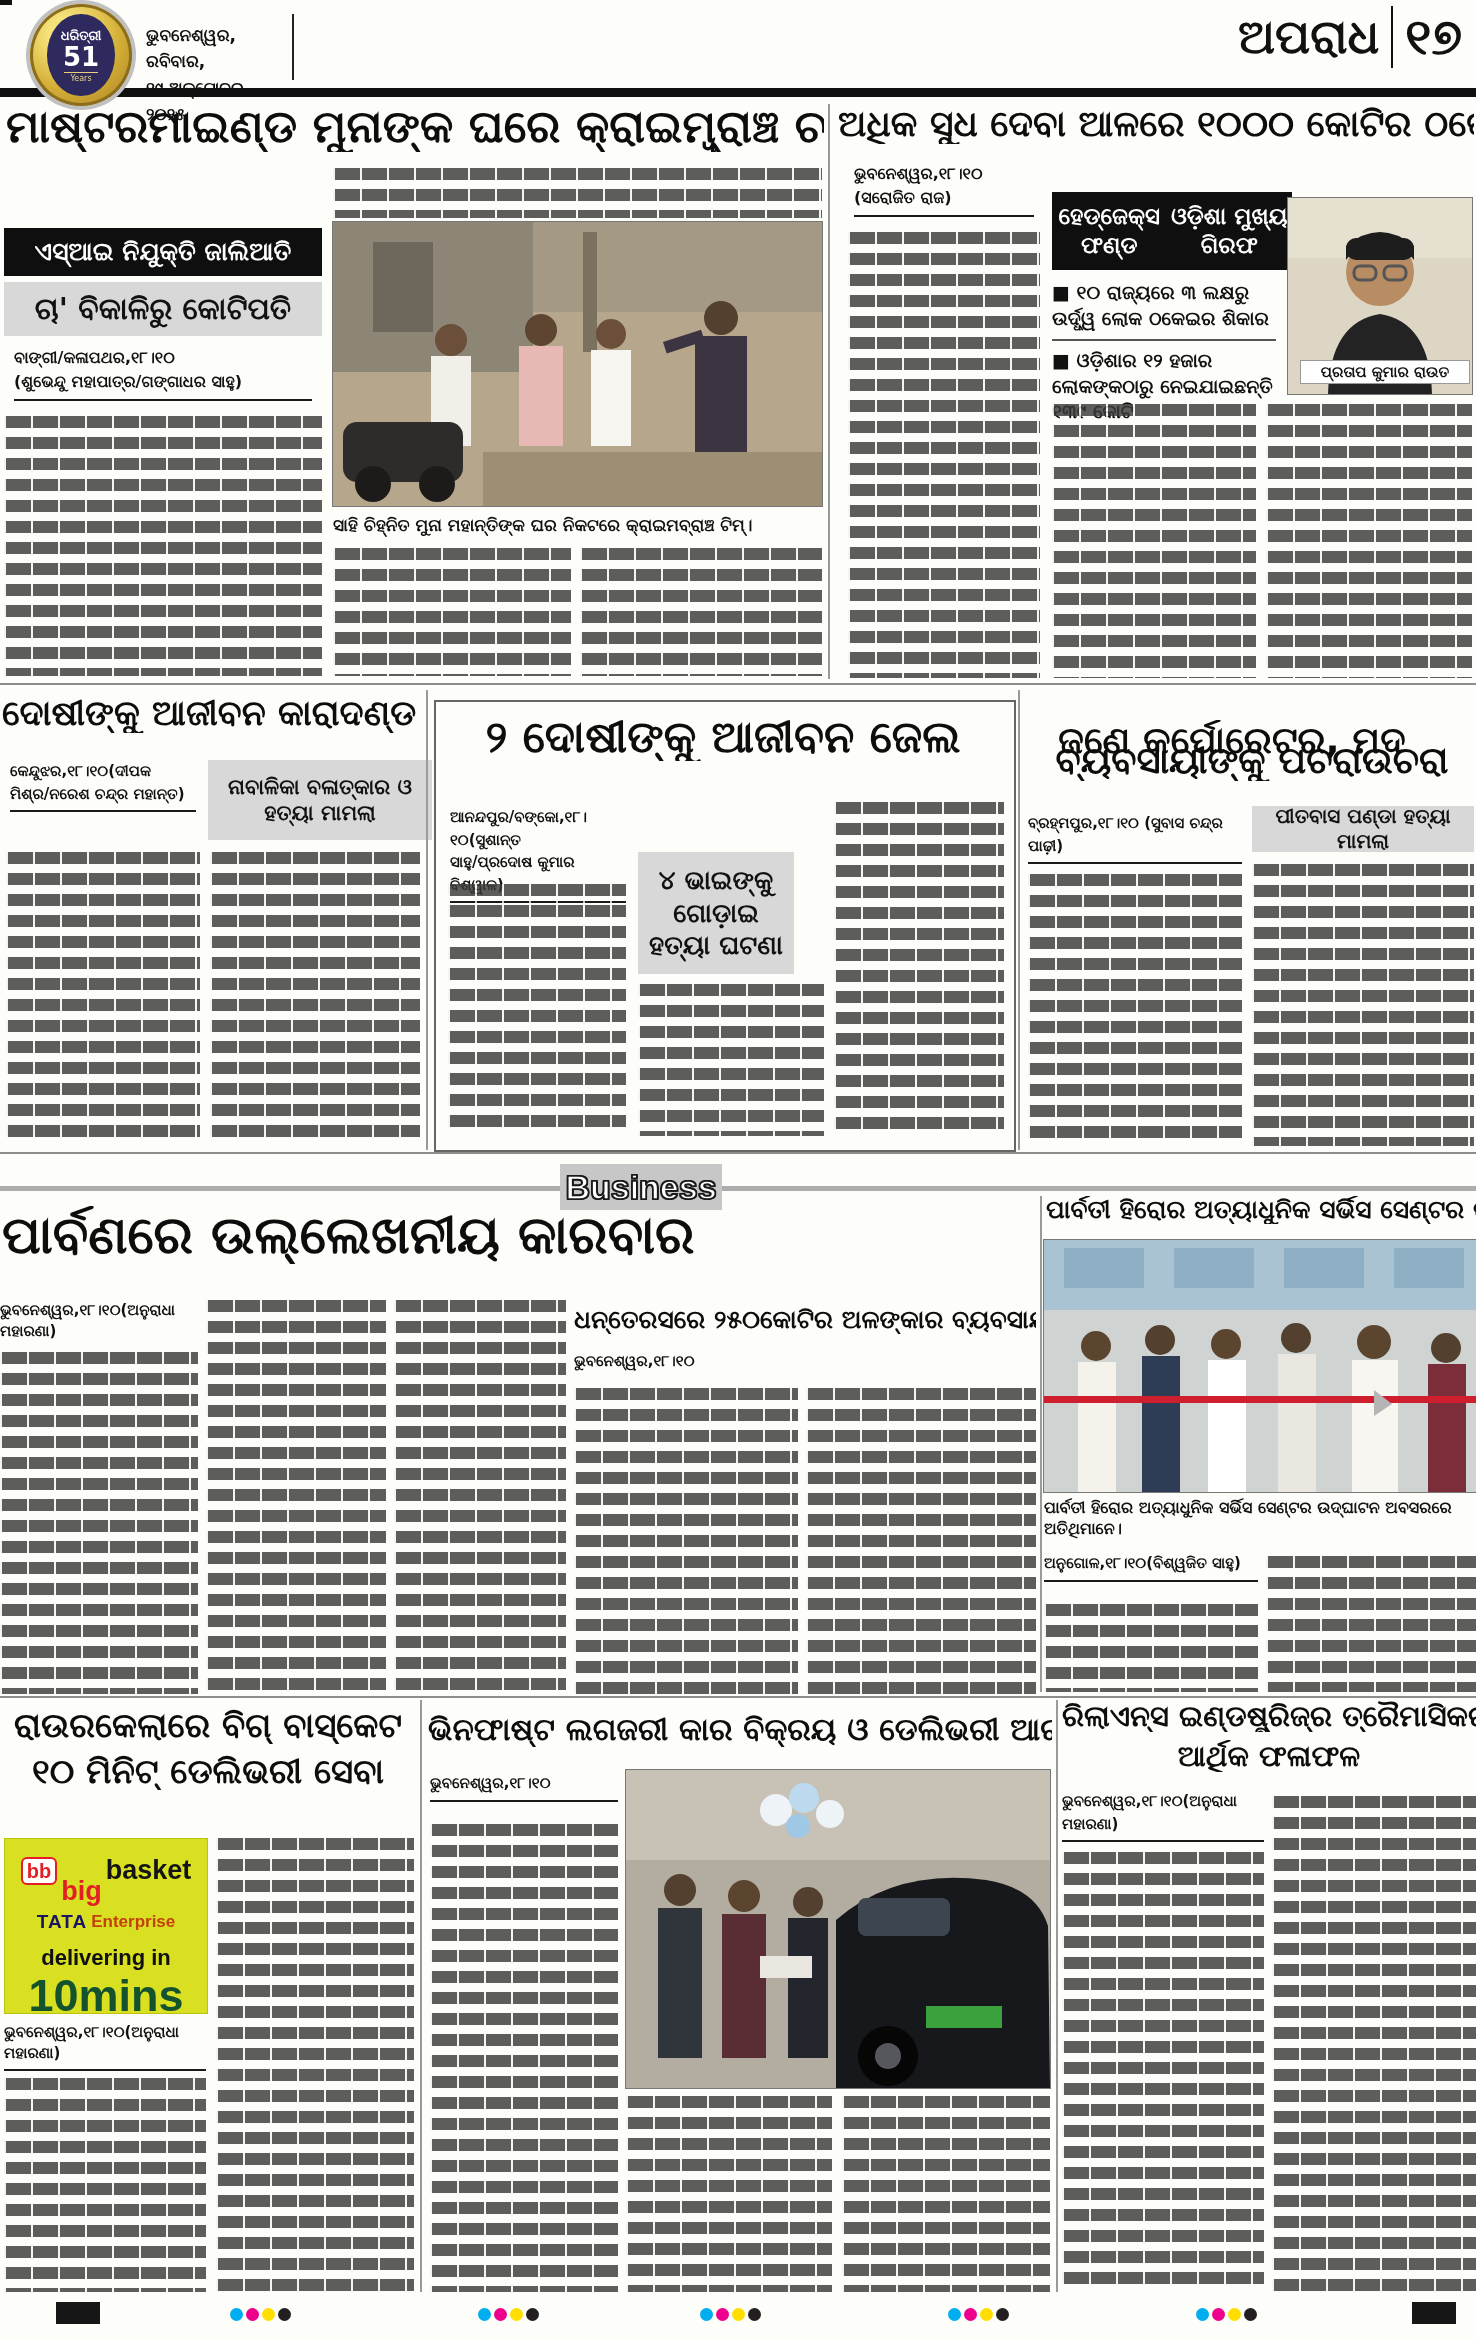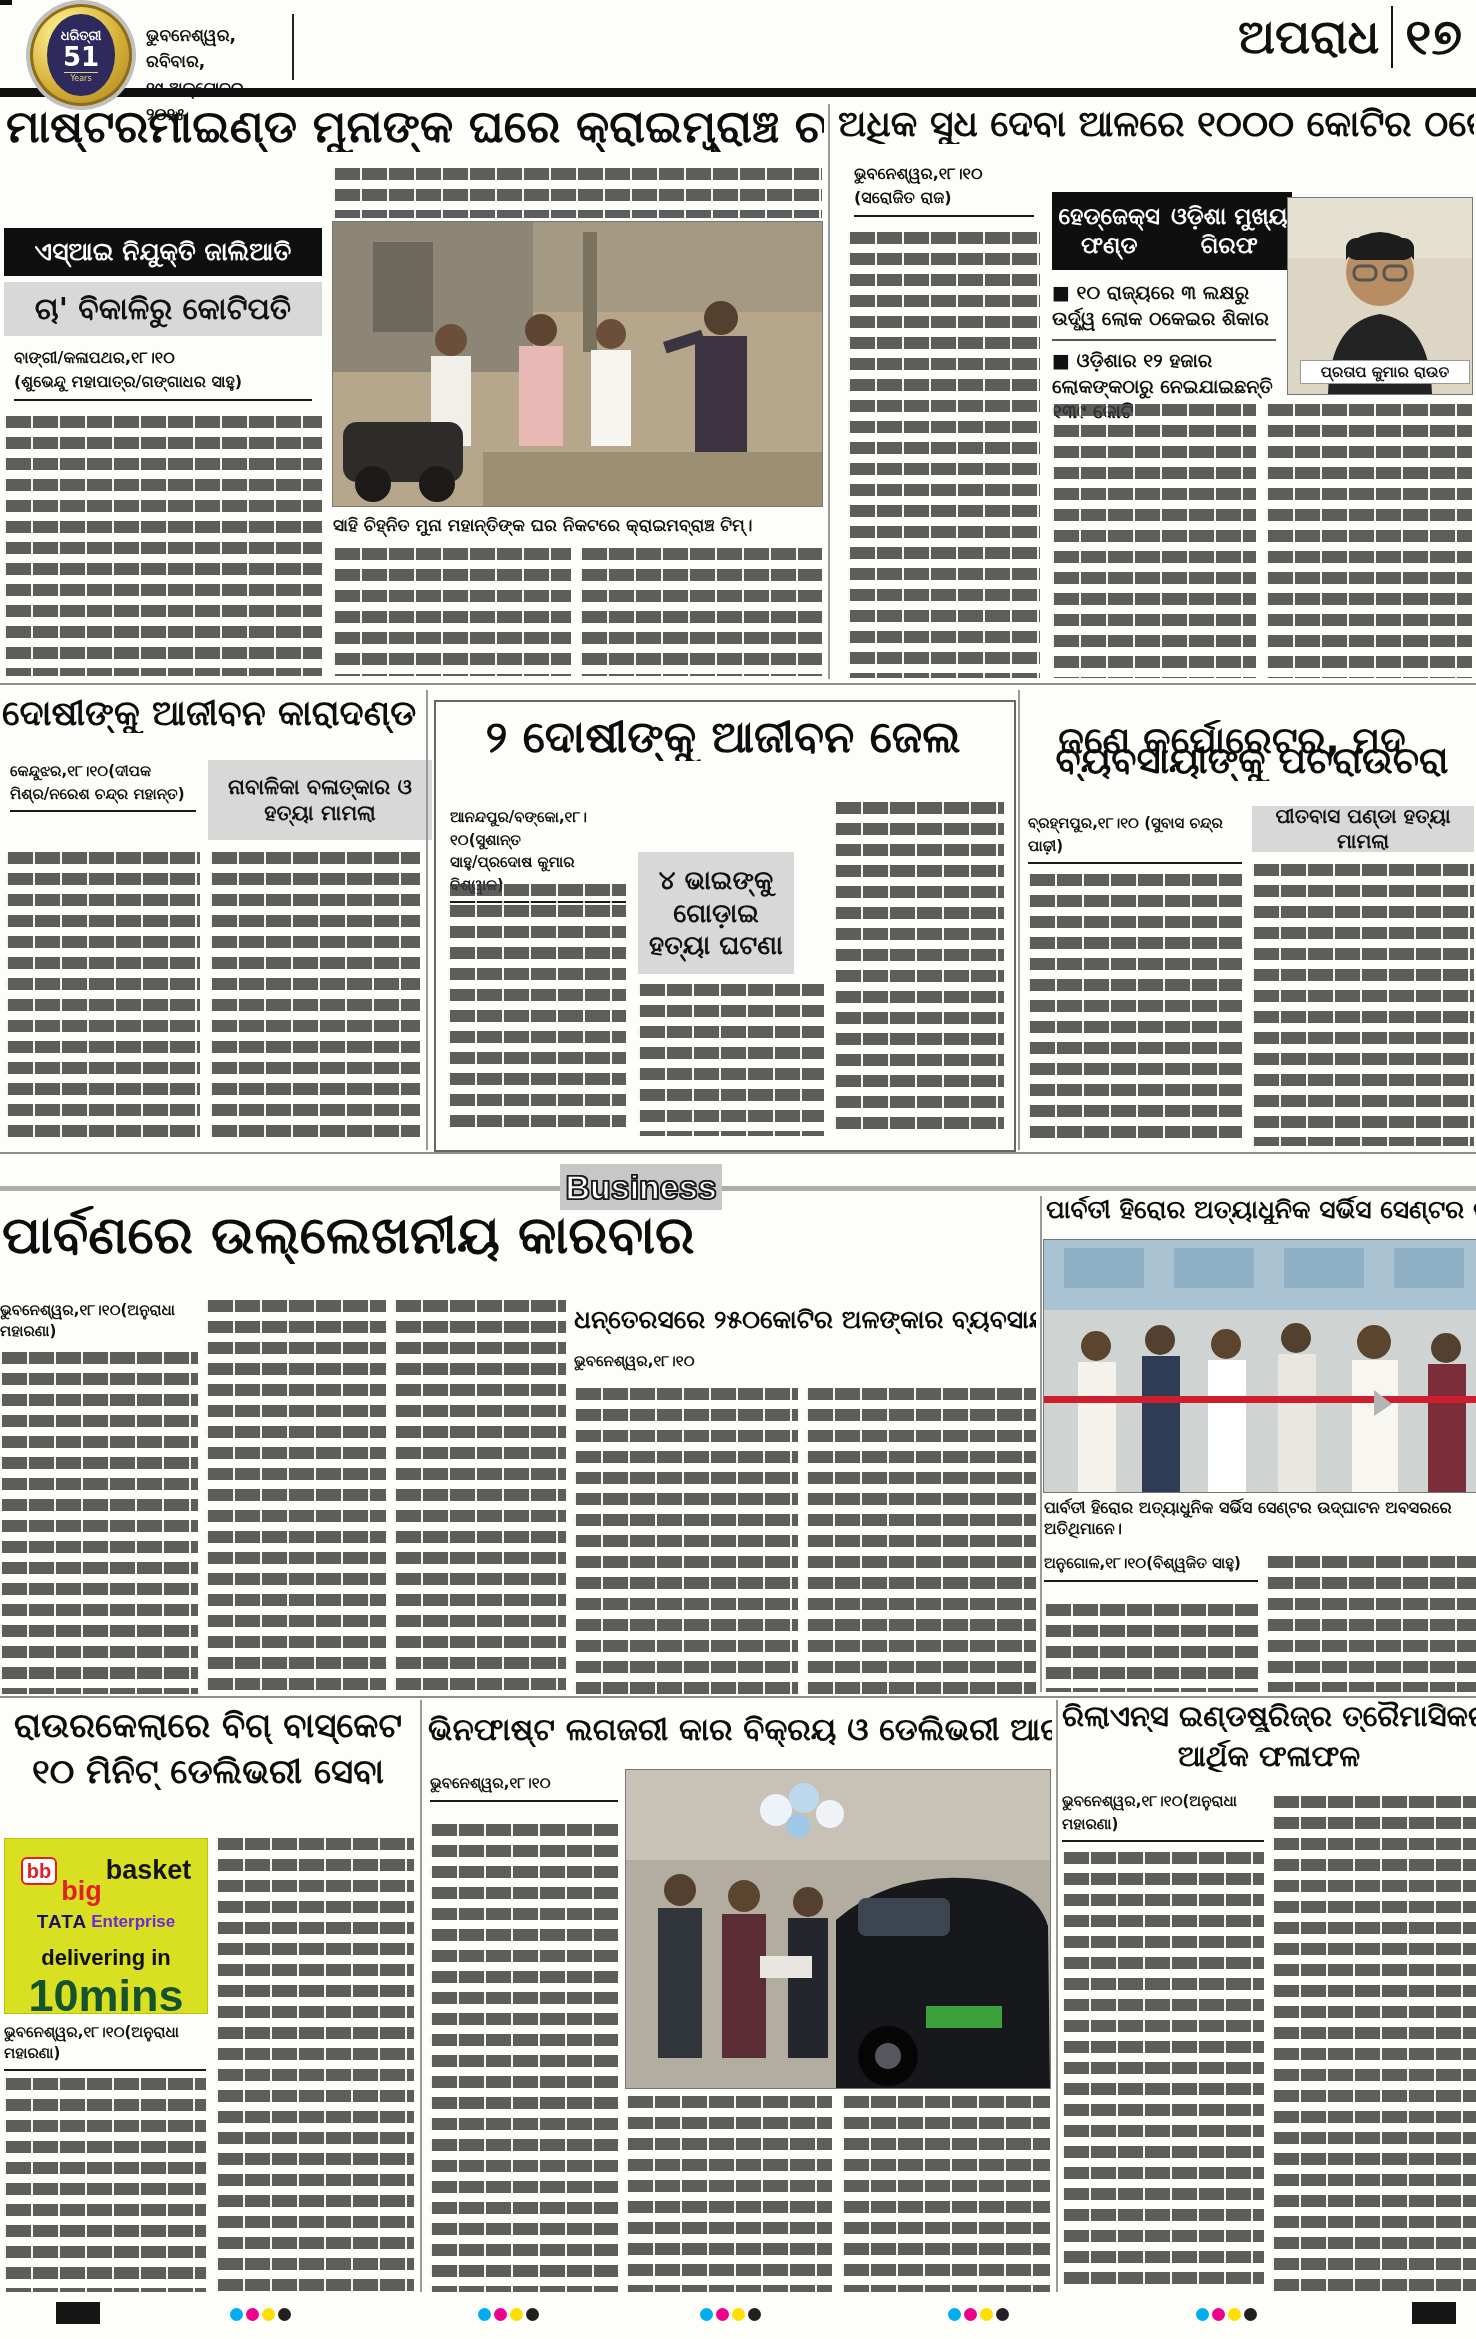--- a/index.html
+++ b/index.html
@@ -28,21 +28,21 @@
            -webkit-text-stroke:1.6px #1a1a1a;
            text-shadow:-1px -1px 0 #1a1a1a,1px -1px 0 #1a1a1a,-1px 1px 0 #1a1a1a,1px 1px 0 #1a1a1a;}
   .ad{background:#d9e021;border:1px solid #b9c20e;display:flex;flex-direction:column;
       align-items:center;justify-content:center;gap:4px;font-family:"Liberation Sans",sans-serif;}
   .ad .l1{display:flex;align-items:center;gap:4px;}
   .ad .bbchip{background:#fff;border:2px solid #e31f26;border-radius:6px;color:#e31f26;
       font-weight:bold;font-size:20px;padding:0 4px;line-height:1.2;}
   .ad .big{color:#e31f26;font-weight:bold;font-size:27px;margin-top:41px;}
   .ad .basket{color:#141414;font-weight:bold;font-size:27px;}
   .ad .tata{color:#1b1464;font-weight:bold;font-size:19px;letter-spacing:1px;}
-  .ad .ent{color:#6d28d9;font-weight:bold;font-size:17px;}
+  .ad .ent{color:#c2410c;font-weight:bold;font-size:17px;}
   .ad .dlv{color:#101010;font-weight:bold;font-size:22px;margin-top:8px;}
   .ad .mins{color:#14532d;font-weight:900;font-size:45px;line-height:.95;}
   .emblem{border-radius:50%;background:radial-gradient(circle at 35% 30%, #f6e27a 0 18%, #d4af37 55%, #a87c1f 100%);
           display:flex;align-items:center;justify-content:center;box-shadow:0 0 0 4px #c0c0c0, inset 0 0 0 3px #8a6d1d;}
   .emblem-inner{width:66%;height:80%;background:#2e2a5e;border-radius:50%;display:flex;flex-direction:column;
           align-items:center;justify-content:center;color:#fff;}
   .emblem-inner .nm{font-size:13px;font-weight:bold;}
   .emblem-inner .num{font-size:26px;font-weight:900;line-height:1;}
   .emblem-inner .yr{font-size:8px;color:#e9d27a;border-top:1px solid #e9d27a;margin-top:2px;padding:1px 6px 0;}
   .dot{width:13px;height:13px;border-radius:50%;display:inline-block;margin-right:3px;}

